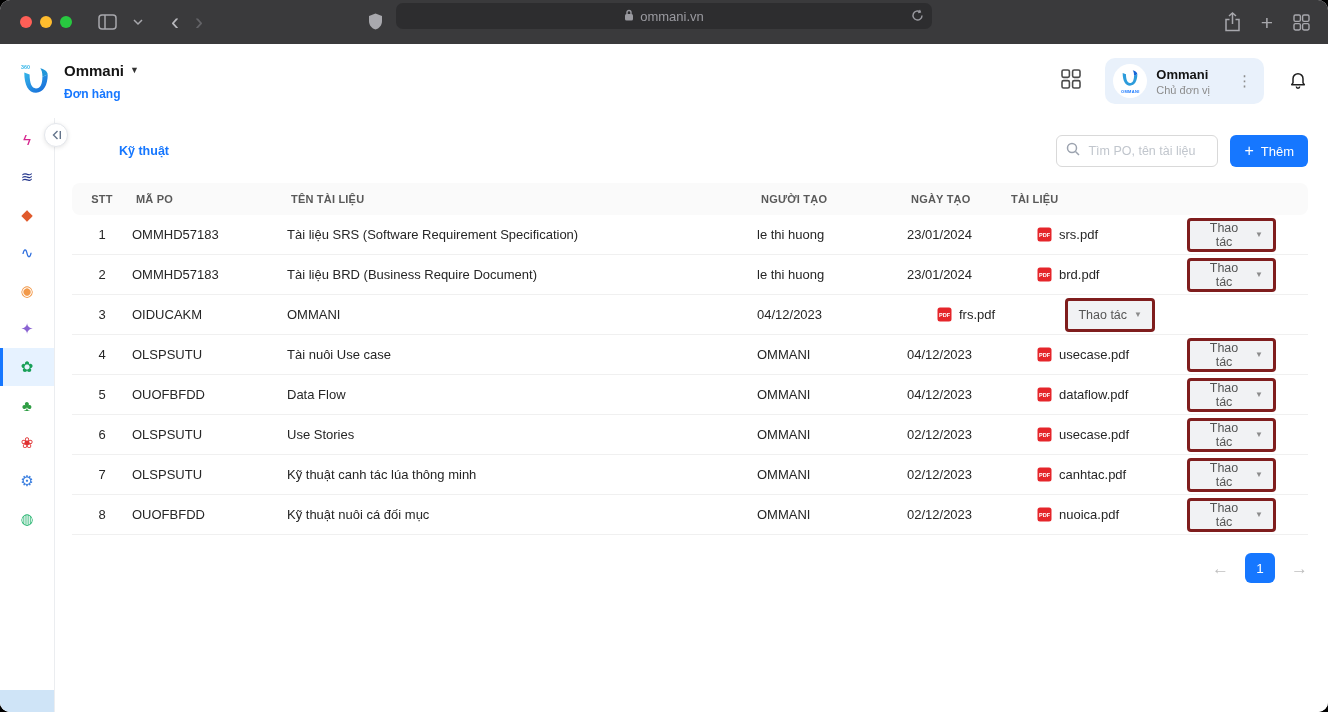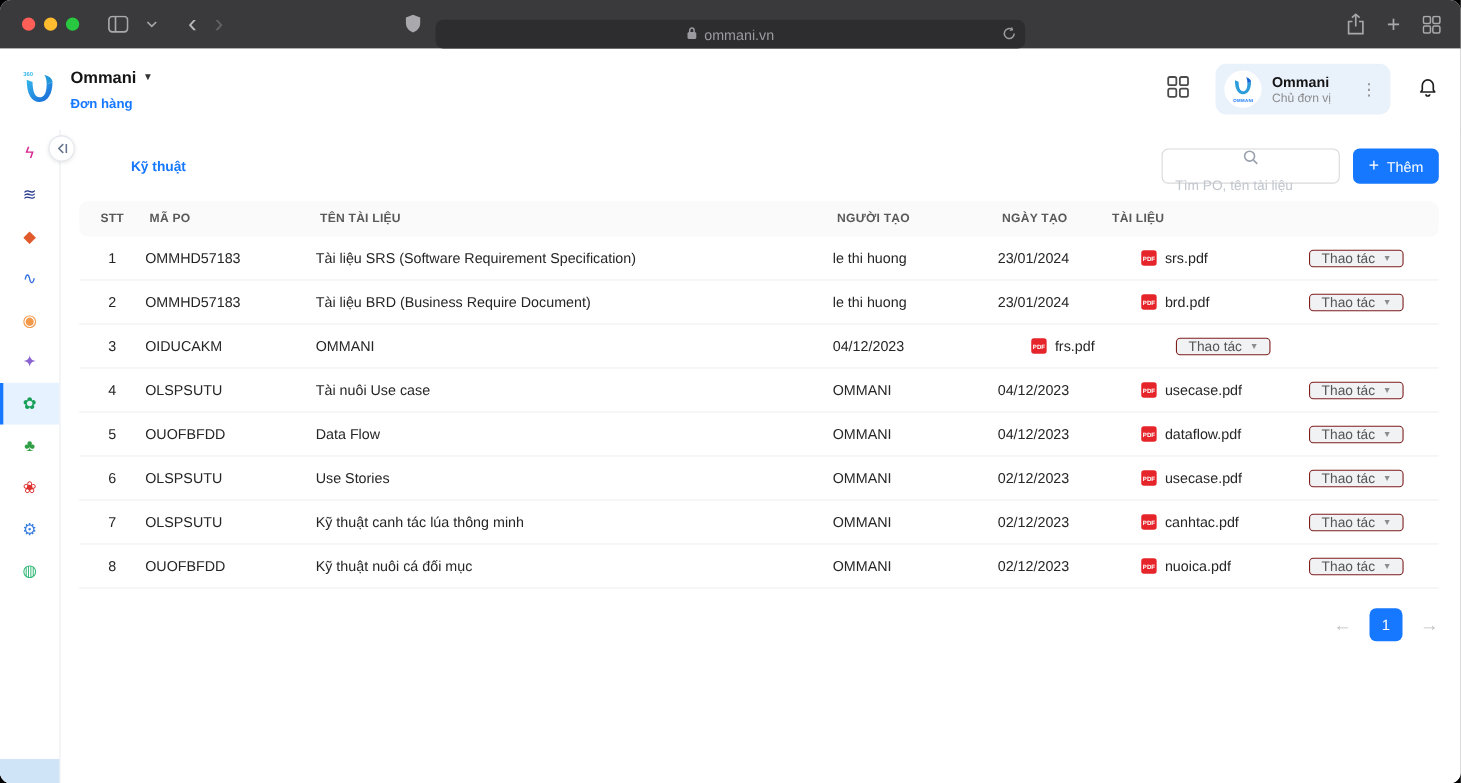--- a/index.html
+++ b/index.html
@@ -13,21 +13,21 @@
   
   .chrome { height:44px; background:#3a3a3c; flex:0 0 auto; position:relative; display:flex; align-items:center; }
   .lights { display:flex; gap:8px; margin-left:20px; }
   .light { width:12px; height:12px; border-radius:50%; }
   .l-red{background:#ff5f57}.l-yellow{background:#febc2e}.l-green{background:#28c840}
   .tb-group { display:flex; align-items:center; gap:16px; margin-left:26px; color:#a8a8ad; }
   .tb-ico { display:flex; align-items:center; }
   .nav-back { font-size:24px; color:#b9b9be; line-height:1; margin-left:12px; }
   .nav-fwd { font-size:24px; color:#636367; line-height:1; }
   .shield { position:absolute; left:368px; top:13px; }
-  .url-wrap { position:absolute; left:50%; transform:translateX(-50%); top:18px; width:536px; height:26px;
+  .url-wrap { position:absolute; left:50%; transform:translateX(-50%); top:3px; width:536px; height:26px;
     background:#2d2d2f; border-radius:7px; display:flex; align-items:center; justify-content:center; gap:6px;
     color:#9a9aa0; font-size:13px; }
   .refresh { position:absolute; right:8px; top:6px; }
   .tb-right { position:absolute; right:18px; top:0; height:44px; display:flex; gap:20px; align-items:center; color:#a8a8ad; }
   .tb-plus { font-size:21px; line-height:1; color:#a8a8ad; }
 
   
   .app-header { height:74px; background:#fff; display:flex; align-items:center; padding:0 20px; flex:0 0 auto; }
   .logo { margin-right:12px; display:flex; }
   .title-block { display:flex; flex-direction:column; }
@@ -51,38 +51,38 @@
   .s-item.selected { background:#e6f2ff; box-shadow: inset 3px 0 0 #1677ff; }
   .s-glyph { color:var(--c,#888); }
   .sidebar-bottom { position:absolute; bottom:0; left:0; width:54px; height:22px; background:#cfe4f7; }
   .collapse-btn { position:absolute; left:44px; top:5px; width:24px; height:24px; border-radius:50%; background:#fff;
     border:1px solid #e4e7ec; box-shadow:0 1px 4px rgba(0,0,0,.10); display:flex; align-items:center; justify-content:center; z-index:5; }
 
   .main { flex:1; padding:17px 20px 0 17px; }
   .controls { display:flex; align-items:center; height:32px; }
   .section-title { color:#1677ff; font-size:12.5px; font-weight:600;padding-left:47px; }
   .controls-right { margin-left:auto; display:flex; gap:12px; align-items:center; }
-  .search-box { width:162px; height:32px; border:1px solid #d9d9d9; border-radius:6px; display:flex; align-items:center; padding:0 9px; gap:6px; background:#fff;flex-direction:column; }
+  .search-box { width:162px; height:32px; border:1px solid #d9d9d9; border-radius:6px; display:flex; align-items:center; padding:0 9px; gap:6px; background:#fff; }
   .search-box input { border:none; outline:none; flex:1; width:100%; font-size:12.5px; color:#333; font-family:inherit; background:transparent; }
   .search-box input::placeholder { color:#c1c6cd; }
   .add-btn { height:32px; background:#1677ff; color:#fff; border:none; border-radius:6px; padding:0 14px; font-size:13px; display:flex; align-items:center; gap:7px; font-family:inherit; cursor:pointer; }
   .add-plus { font-size:16px; line-height:1; font-weight:400; }
 
   
   .table { margin-top:16px; }
   .thead, .trow { display:grid; grid-template-columns:60px 155px 470px 150px 100px 180px 1fr; align-items:center; }
   .thead { background:#fafafa; height:32px; border-radius:8px; font-size:11px; font-weight:700; color:#595959; letter-spacing:.2px; }
   .th { padding:0 4px; }
   .thead > .th:first-child { text-align:center; }
   .trow { height:40px; border-bottom:1px solid #f0f0f0; font-size:13px; color:#262626; }
   .c-stt { text-align:center; }
   .c-file { display:flex; gap:7px; align-items:center;margin-left:30px; }
   .pdf { display:flex; }
   .c-action { display:flex; justify-content:flex-end; padding-right:32px; }
-  .action-btn { background:#f1f2f4; border:1px solid #7f1d1d; color:#555; font-size:12.5px; border-radius:4px; height:16px; padding:0 10px; display:flex; align-items:center; gap:7px; font-family:inherit; cursor:pointer; }
+  .action-btn { background:#f1f2f4; border:3px solid #7f1d1d; color:#555; font-size:12.5px; border-radius:4px; height:34px; padding:0 10px; display:flex; align-items:center; gap:7px; font-family:inherit; cursor:pointer; }
   .caret { font-size:8px; color:#8c8c8c; }
 
   
   .pagination { display:flex; justify-content:flex-end; align-items:center; gap:16px; margin-top:18px; }
   .pg-arrow { color:#bfbfbf; font-size:17px; line-height:1; }
   .pg-page { width:30px; height:30px; background:#1677ff; color:#fff; border-radius:6px; display:flex; align-items:center; justify-content:center; font-size:13.5px; }
 </style>
 </head>
 <body>
 

